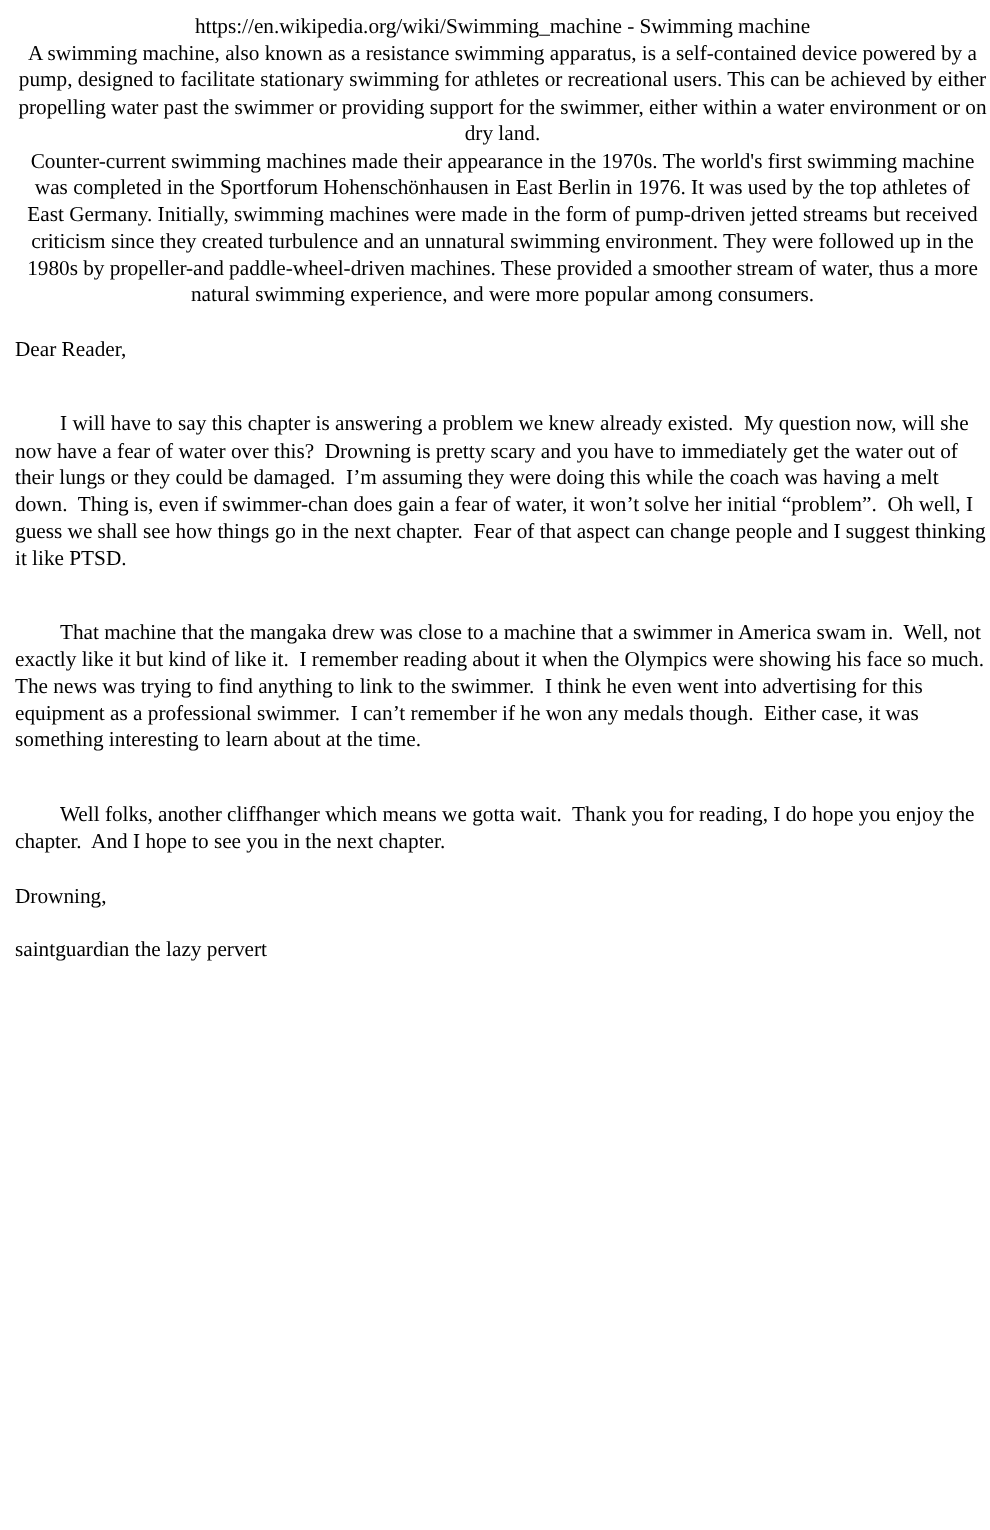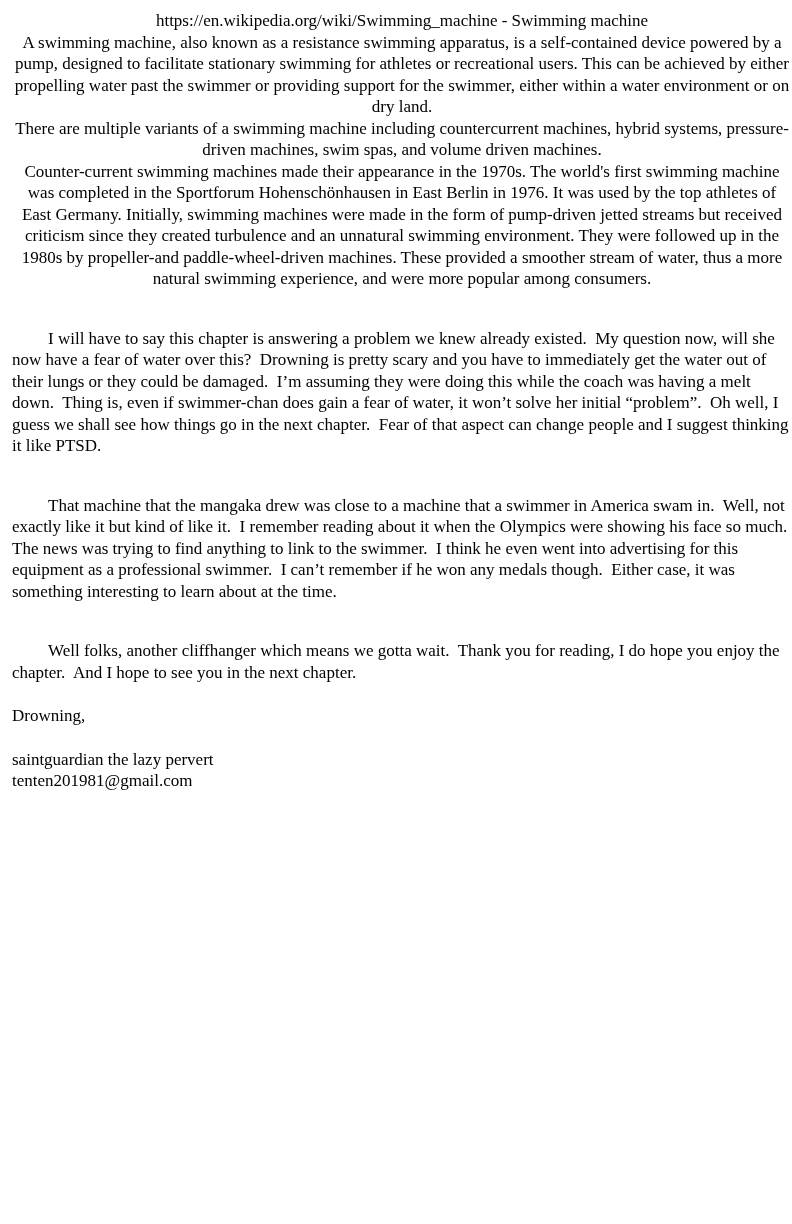--- a/index.html
+++ b/index.html
@@ -51,26 +51,25 @@
   }
 </style>
 </head>
 <body>
 
 <div class="page">
 
   <section class="wiki-block">
     <p>https://en.wikipedia.org/wiki/Swimming_machine - Swimming machine</p>
     <p>A swimming machine, also known as a resistance swimming apparatus, is a self-contained device powered by a pump, designed to facilitate stationary swimming for athletes or recreational users. This can be achieved by either propelling water past the swimmer or providing support for the swimmer, either within a water environment or on dry land.</p>
-    <p>There are multiple variants of a swimming machine including countercurrent machines, hybrid systems, pressure-driven machines, swim spas, and volume driven machines.</p>
     <p>Counter-current swimming machines made their appearance in the 1970s. The world's first swimming machine was completed in the Sportforum Hohenschönhausen in East Berlin in 1976. It was used by the top athletes of East Germany. Initially, swimming machines were made in the form of pump-driven jetted streams but received criticism since they created turbulence and an unnatural swimming environment. They were followed up in the 1980s by propeller-and paddle-wheel-driven machines. These provided a smoother stream of water, thus a more natural swimming experience, and were more popular among consumers.</p>
   </section>
 
   <section class="letter">
+    <p class="salutation">Dear Reader,</p>
     <p class="para">I will have to say this chapter is answering a problem we knew already existed.  My question now, will she now have a fear of water over this?  Drowning is pretty scary and you have to immediately get the water out of their lungs or they could be damaged.  I’m assuming they were doing this while the coach was having a melt down.  Thing is, even if swimmer-chan does gain a fear of water, it won’t solve her initial “problem”.  Oh well, I guess we shall see how things go in the next chapter.  Fear of that aspect can change people and I suggest thinking it like PTSD.</p>
     <p class="para">That machine that the mangaka drew was close to a machine that a swimmer in America swam in.  Well, not exactly like it but kind of like it.  I remember reading about it when the Olympics were showing his face so much.  The news was trying to find anything to link to the swimmer.  I think he even went into advertising for this equipment as a professional swimmer.  I can’t remember if he won any medals though.  Either case, it was something interesting to learn about at the time.</p>
     <p class="para">Well folks, another cliffhanger which means we gotta wait.  Thank you for reading, I do hope you enjoy the chapter.  And I hope to see you in the next chapter.</p>
     <p class="closing">Drowning,</p>
     <p class="signature">saintguardian the lazy pervert</p>
-    <p class="email">tenten201981@gmail.com</p>
   </section>
 
 </div>
 
 </body></html>

